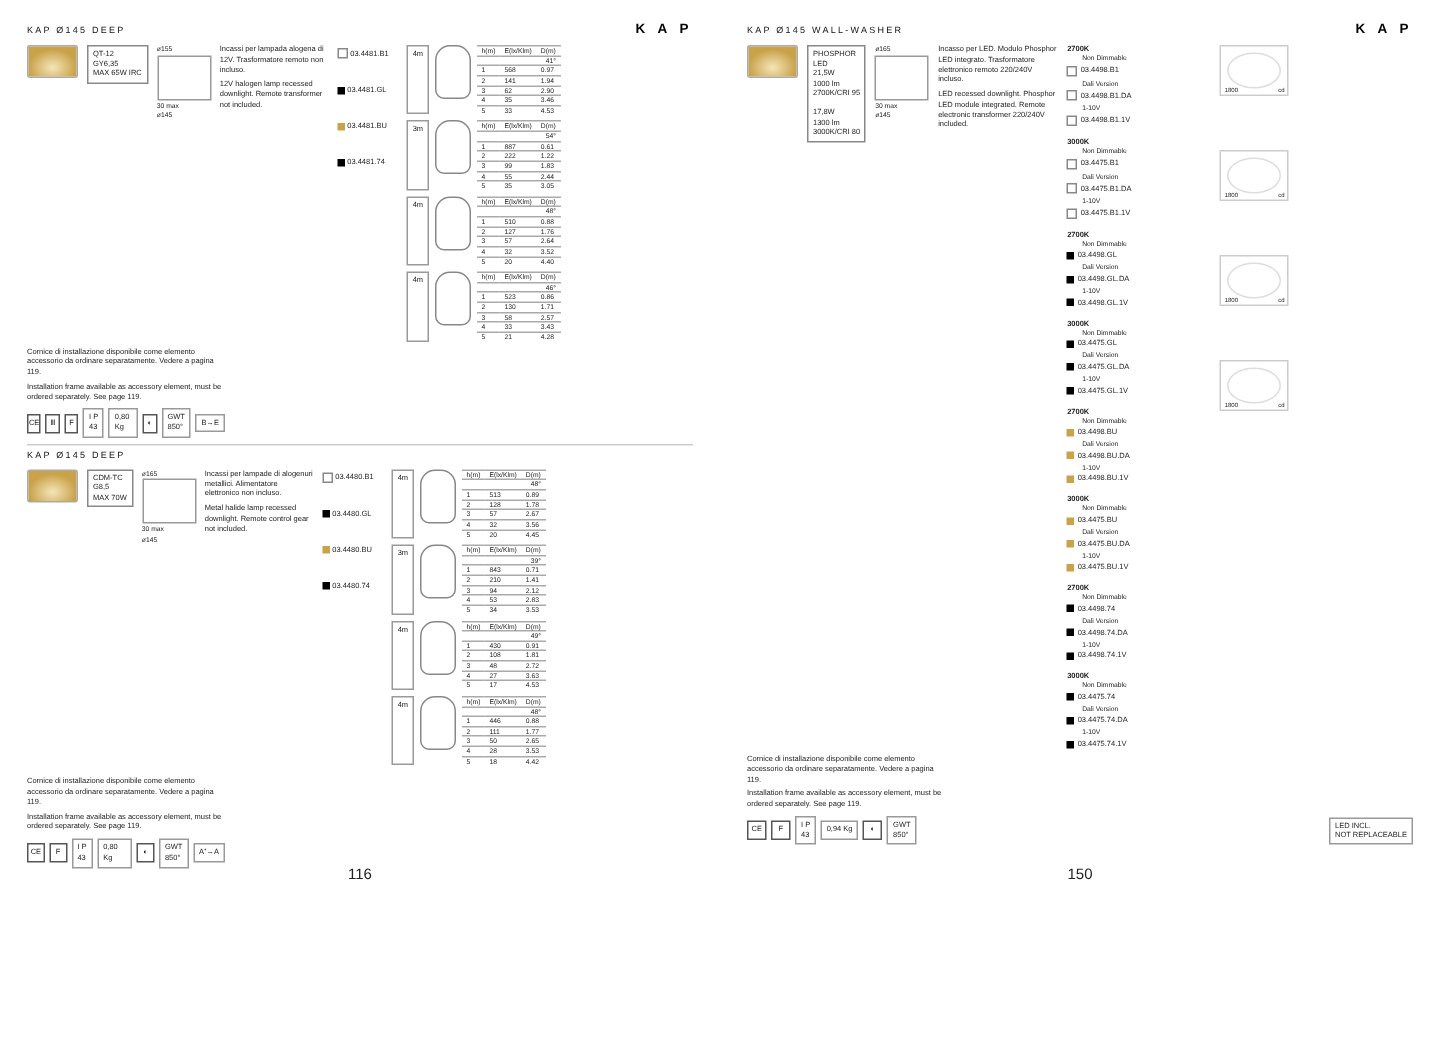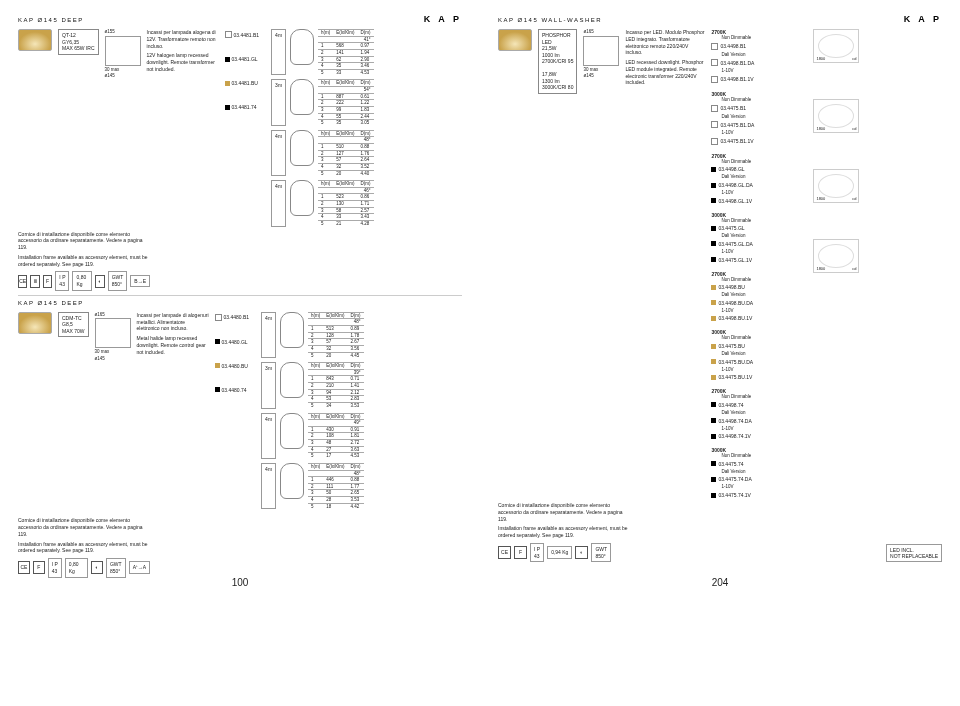--- a/index.html
+++ b/index.html
@@ -486,21 +486,21 @@
 43</div>
           <div class="rect">0,80 Kg</div>
           <div class="sq">◐</div>
           <div class="rect" style="white-space:pre">GWT
 850°</div>
           <div class="rect">A⁺→A</div>
         </div>
       </div>
     </div>
 
-    <div class="pgno">100</div>
+    <div class="pgno">116</div>
   </div>
 
   <div class="half">
     <div class="row" style="justify-content:space-between;align-items:baseline">
       <div class="hdr">KAP Ø145 WALL-WASHER</div>
       <div class="brand">K A P</div>
     </div>
 
     <div class="section block">
       <div class="col">
@@ -706,15 +706,15 @@
           <div class="sq">◐</div>
           <div class="rect" style="white-space:pre">GWT
 850°</div>
         </div>
       </div>
       <div style="flex:1"></div>
       <div class="rect" style="white-space:pre;align-self:flex-end">LED INCL.
 NOT REPLACEABLE</div>
     </div>
 
-    <div class="pgno">204</div>
+    <div class="pgno">150</div>
   </div>
 </div>
 
 </body></html>

